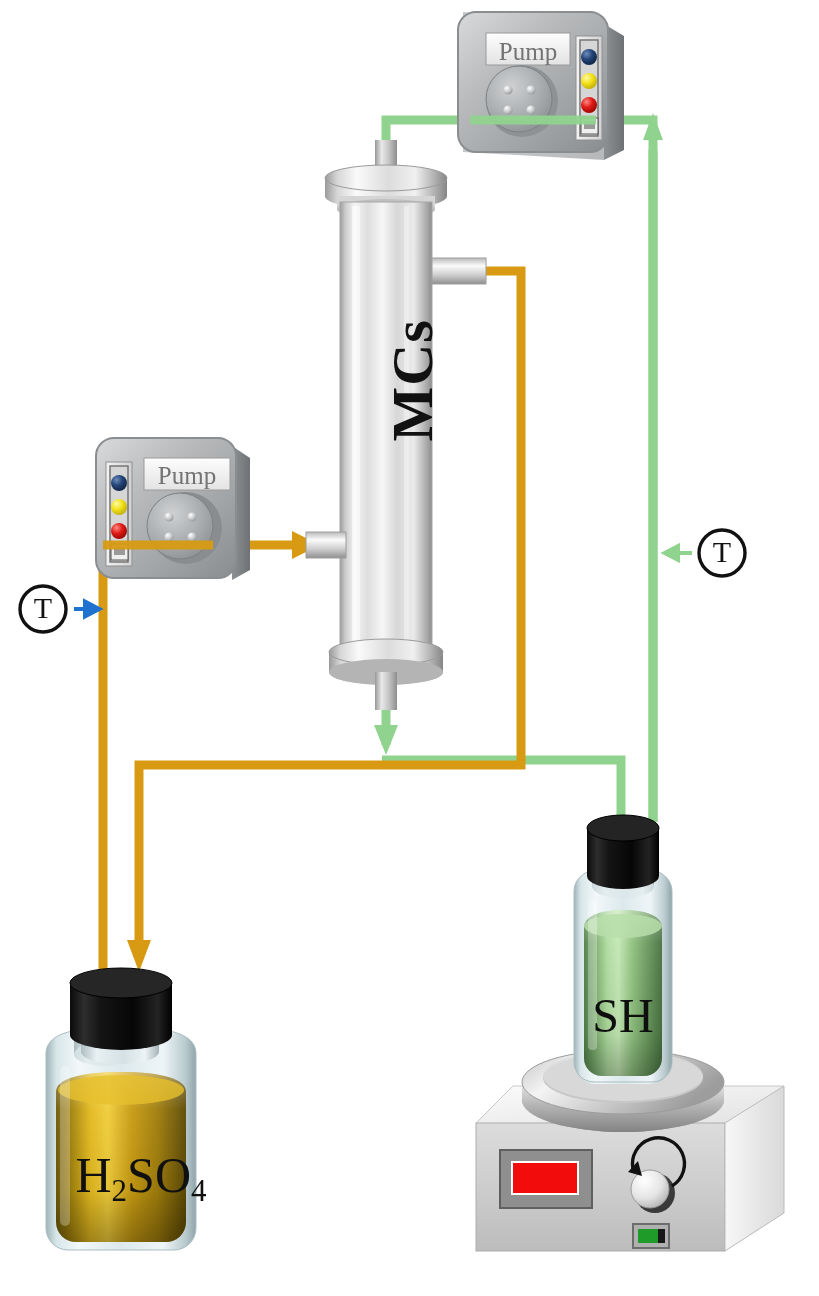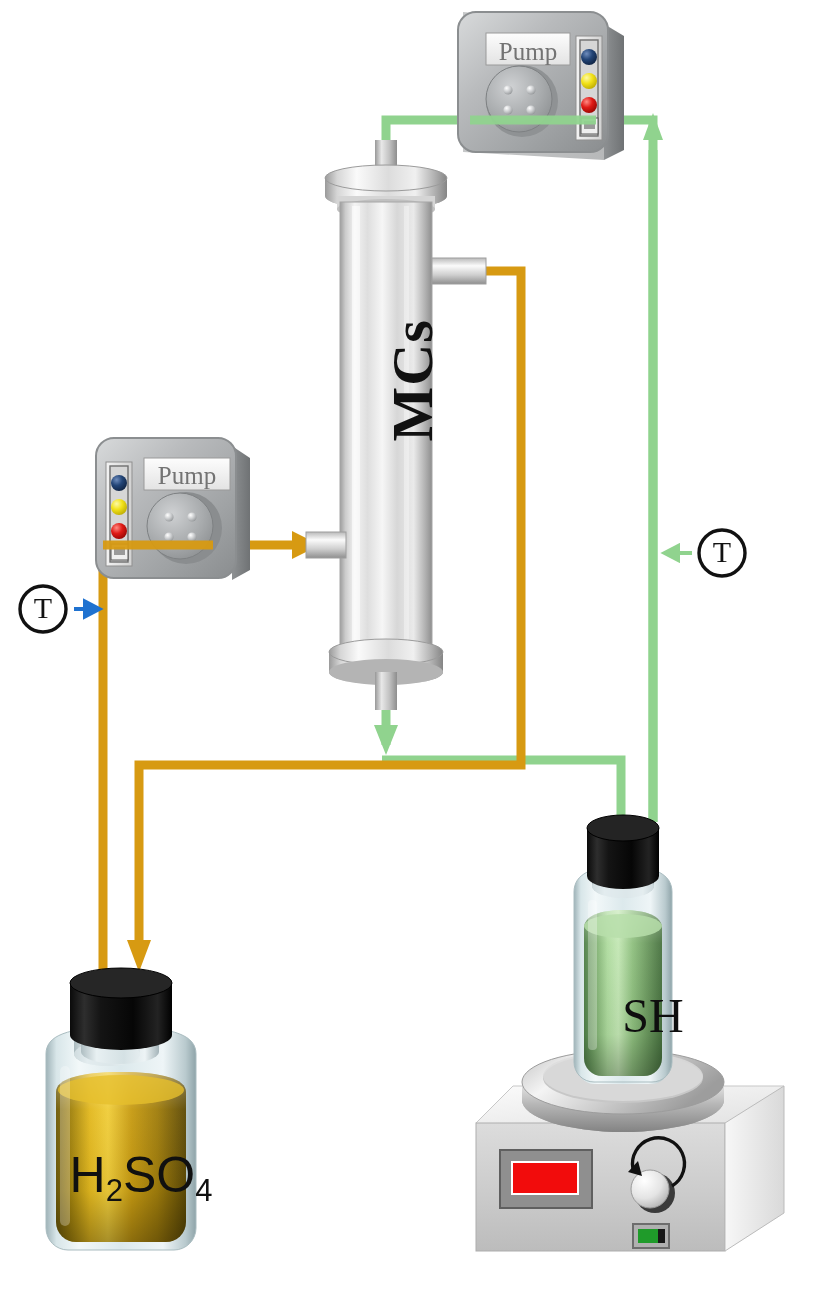--- a/index.html
+++ b/index.html
@@ -11,25 +11,25 @@
   .lbl{position:absolute;pointer-events:none;}
   #mcs-label{
     left:352px;top:348px;width:120px;
     font-size:58px;font-weight:bold;color:#111;
     font-family:"Liberation Serif", serif;
     transform:rotate(-90deg);transform-origin:50% 50%;
     text-align:center;letter-spacing:1px;
   }
   #h2so4-label{
     left:46px;top:1146px;width:190px;text-align:center;
-    font-size:50px;color:#101010;font-family:Liberation Sans, sans-serif;
+    font-size:50px;color:#101010;font-family:Liberation Serif, serif;
   }
   #h2so4-label sub{font-size:0.62em;vertical-align:-0.28em;}
   #sh-label{
-    left:593px;top:988px;width:120px;text-align:center;
+    left:563px;top:988px;width:120px;text-align:center;
     font-size:48px;color:#0e0e0e;font-family:"Liberation Serif", serif;
   }
   .tglyph{
     position:absolute;width:46px;height:46px;line-height:44px;
     text-align:center;font-size:30px;color:#121212;
     font-family:"Liberation Serif", serif;
   }
   #t-left-glyph{left:20px;top:586px;}
   #t-right-glyph{left:699px;top:530px;}
   .pump-word{

